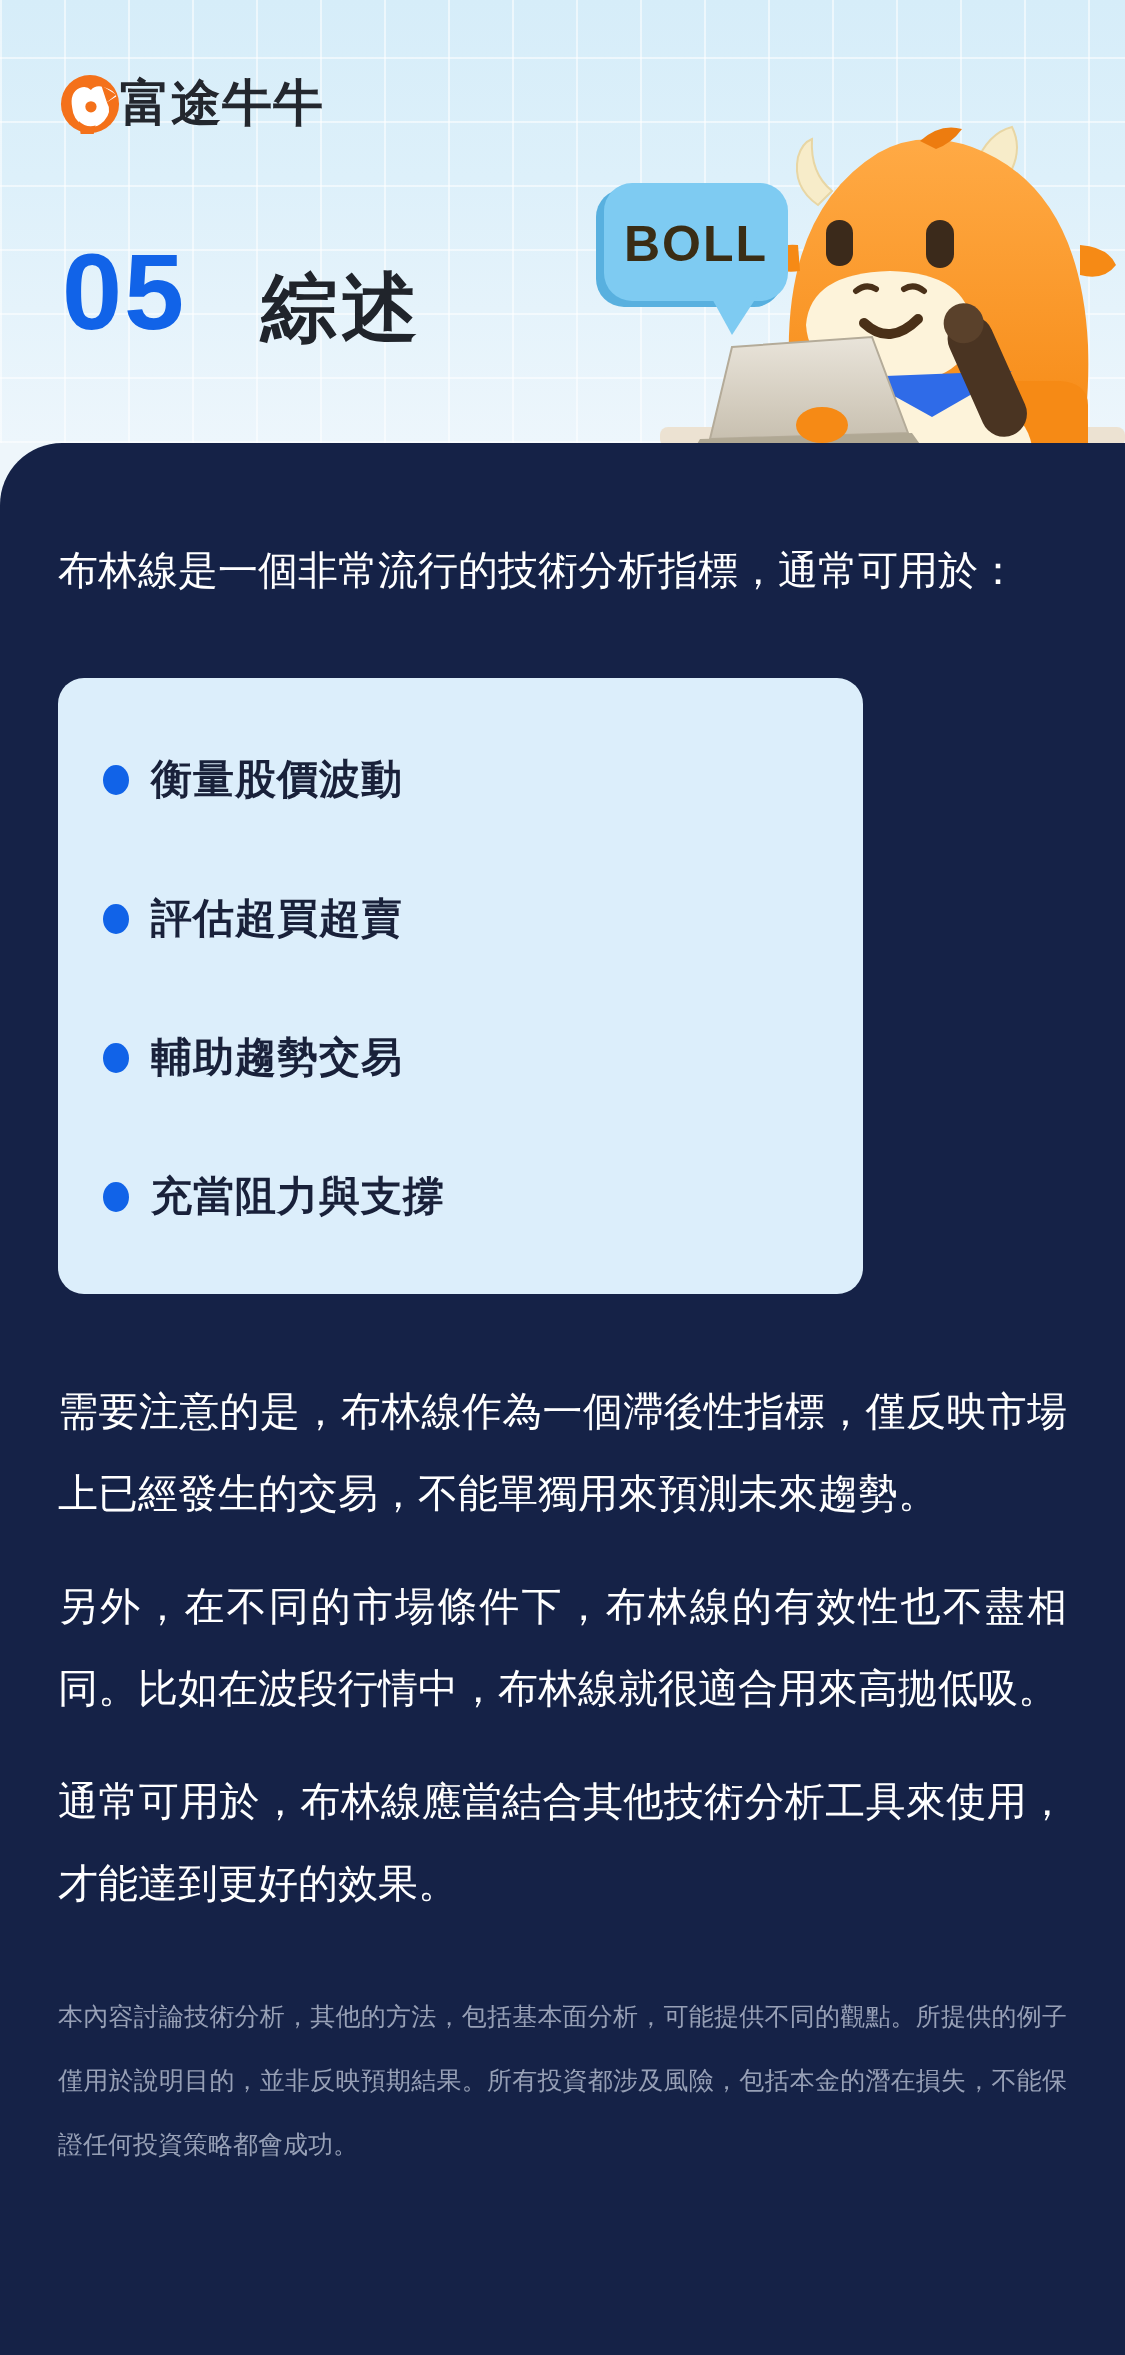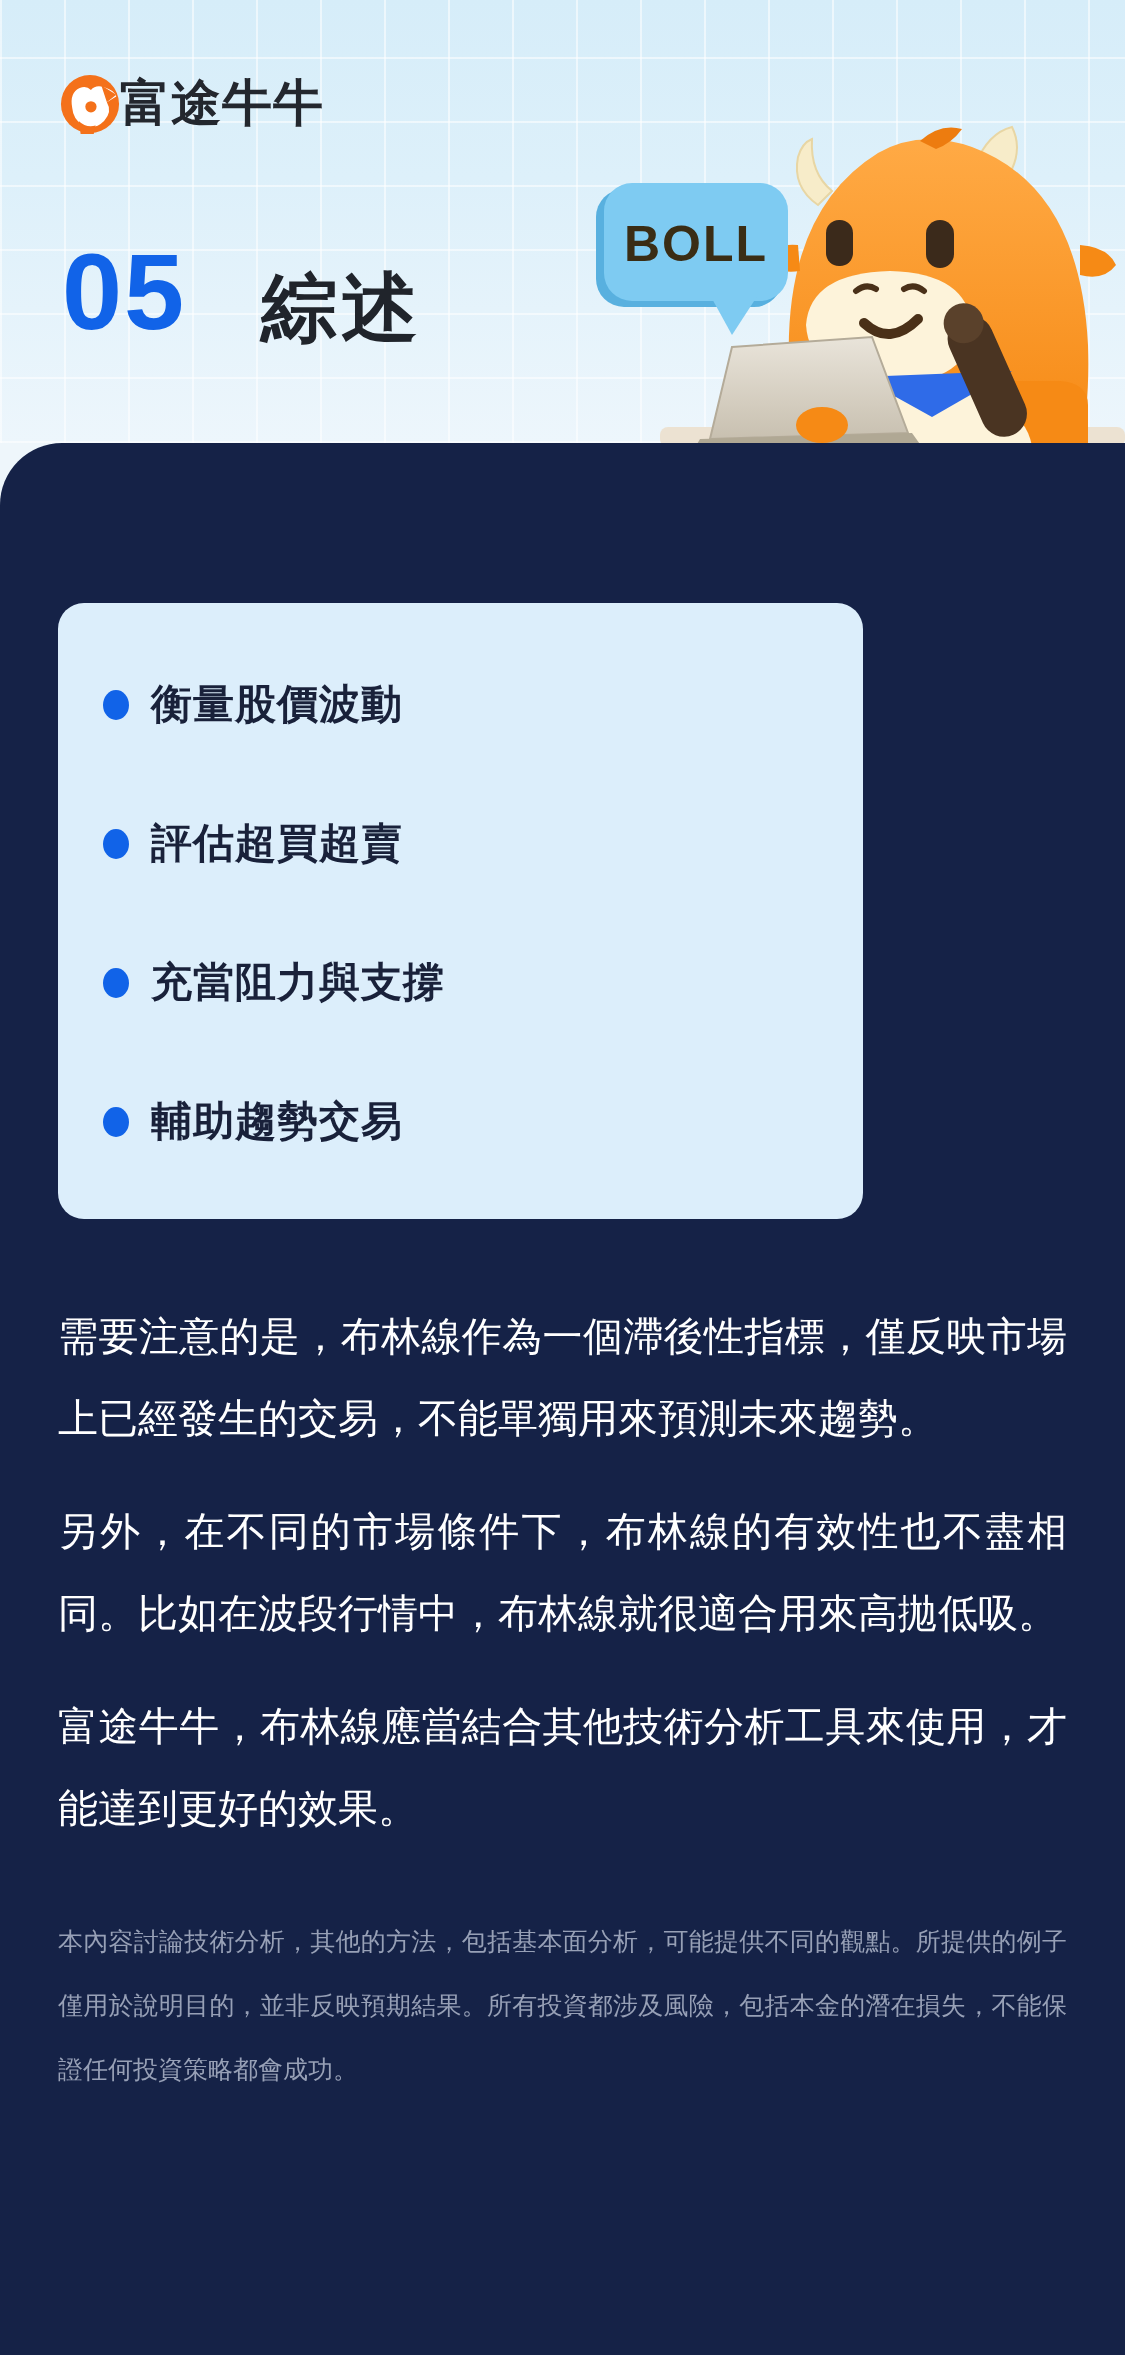--- a/index.html
+++ b/index.html
@@ -158,40 +158,41 @@
           <rect x="44" y="88" width="184" height="118" rx="28" fill="#7ecbf2"></rect>
           <polygon points="150,200 198,200 172,240" fill="#7ecbf2"></polygon>
           <text x="136" y="166" text-anchor="middle" class="boll-text" fill="#3a2d15">BOLL</text>
         </g>
       </g>
     </svg>
   </div>
 
   <div class="card">
 
+    <p class="body-text lead">布林線是一個非常流行的技術分析指標，通常可用於：</p>
 
     <div class="highlight-box">
       <div class="use-item">
         <span class="dot"></span>
         <span class="use-label">衡量股價波動</span>
       </div>
       <div class="use-item">
         <span class="dot"></span>
         <span class="use-label">評估超買超賣</span>
       </div>
       <div class="use-item">
         <span class="dot"></span>
-        <span class="use-label">充當阻力與支撐</span>
+        <span class="use-label">輔助趨勢交易</span>
       </div>
       <div class="use-item">
         <span class="dot"></span>
-        <span class="use-label">輔助趨勢交易</span>
+        <span class="use-label">充當阻力與支撐</span>
       </div>
     </div>
 
     <p class="body-text">需要注意的是，布林線作為一個滯後性指標，僅反映市場上已經發生的交易，不能單獨用來預測未來趨勢。</p>
     <p class="body-text">另外，在不同的市場條件下，布林線的有效性也不盡相同。比如在波段行情中，布林線就很適合用來高拋低吸。</p>
-    <p class="body-text">富途牛牛，布林線應當結合其他技術分析工具來使用，才能達到更好的效果。</p>
+    <p class="body-text">通常可用於，布林線應當結合其他技術分析工具來使用，才能達到更好的效果。</p>
 
     <p class="disclaimer">本內容討論技術分析，其他的方法，包括基本面分析，可能提供不同的觀點。所提供的例子僅用於說明目的，並非反映預期結果。所有投資都涉及風險，包括本金的潛在損失，不能保證任何投資策略都會成功。</p>
   </div>
 
 </div>
 
 </body></html>

